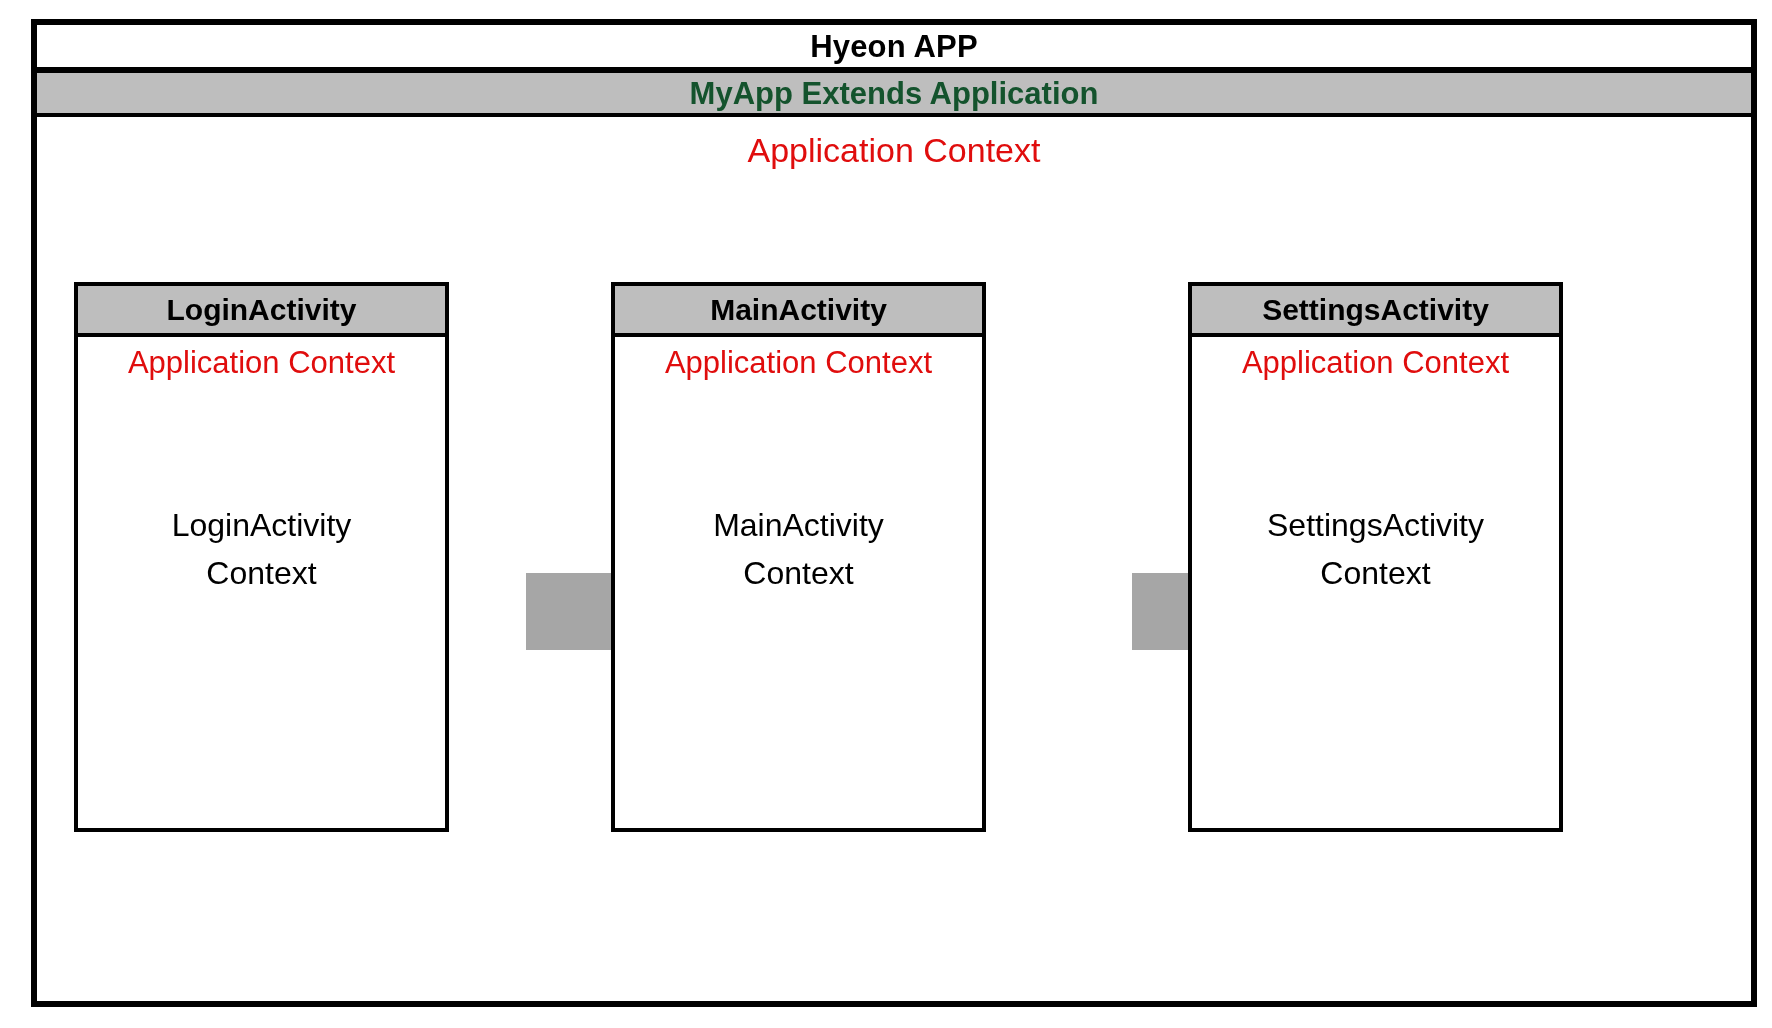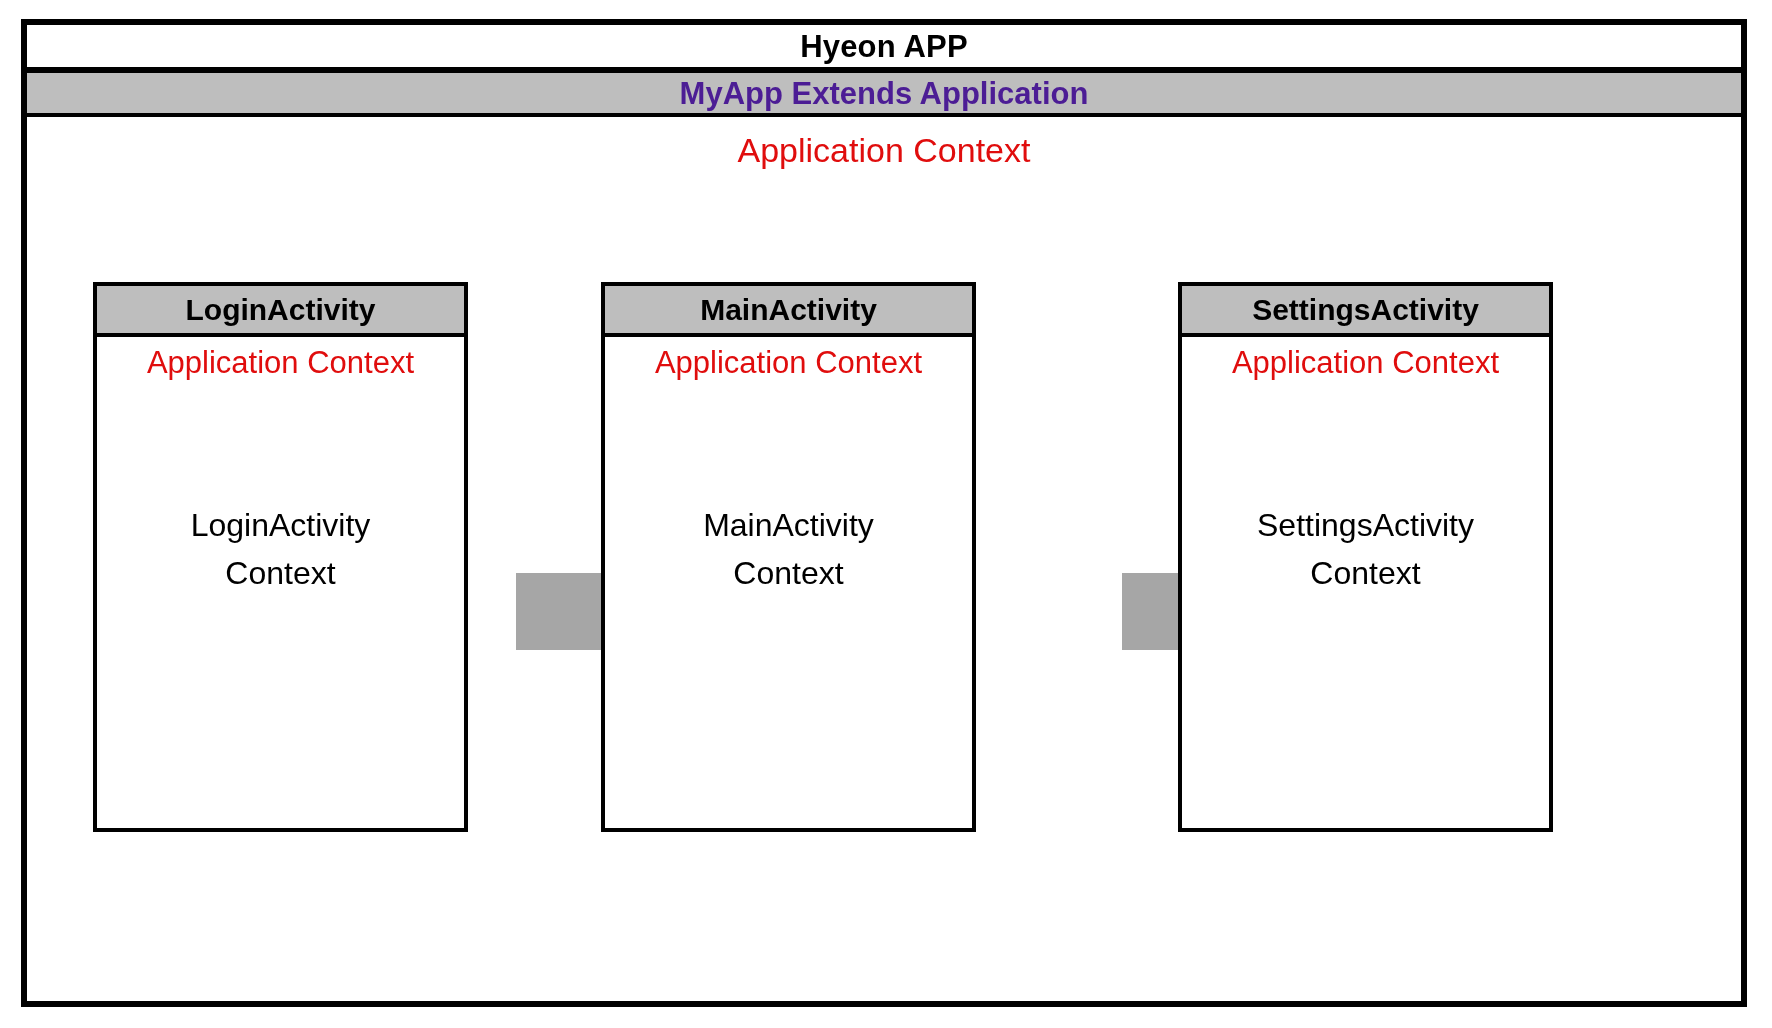--- a/index.html
+++ b/index.html
@@ -16,21 +16,21 @@
     position: relative;
     width: 1772px;
     height: 1028px;
     background: #ffffff;
     overflow: hidden;
   }
 
   
   .app-frame {
     position: absolute;
-    left: 21px;
+    left: 31px;
     top: 19px;
     width: 1726px;
     height: 988px;
     border: 6px solid #000000;
     box-sizing: border-box;
     background: #ffffff;
   }
 
   
   .app-title-bar {
@@ -65,21 +65,21 @@
     background: #bebebe;
     border-bottom: 4px solid #000000;
     box-sizing: border-box;
     display: flex;
     align-items: center;
     justify-content: center;
   }
   .app-subtitle-text {
     font-size: 31px;
     font-weight: bold;
-    color: #4c1d95;
+    color: #14532d;
     line-height: 1;
     white-space: nowrap;
   }
 
   
   .app-context-label {
     position: absolute;
     left: 0;
     right: 0;
     top: 108px;
@@ -93,21 +93,21 @@
   
   .activity-box {
     position: absolute;
     top: 257px;
     width: 375px;
     height: 550px;
     border: 4px solid #000000;
     box-sizing: border-box;
     background: #ffffff;
   }
-  .activity-box.box-1 { left: 37px; margin-left: 29px; }
+  .activity-box.box-1 { left: 37px; }
   .activity-box.box-2 { left: 574px; }
   .activity-box.box-3 { left: 1111px; margin-left: 40px; }
 
   .activity-header {
     height: 51px;
     background: #bebebe;
     border-bottom: 4px solid #000000;
     box-sizing: border-box;
     display: flex;
     align-items: center;

